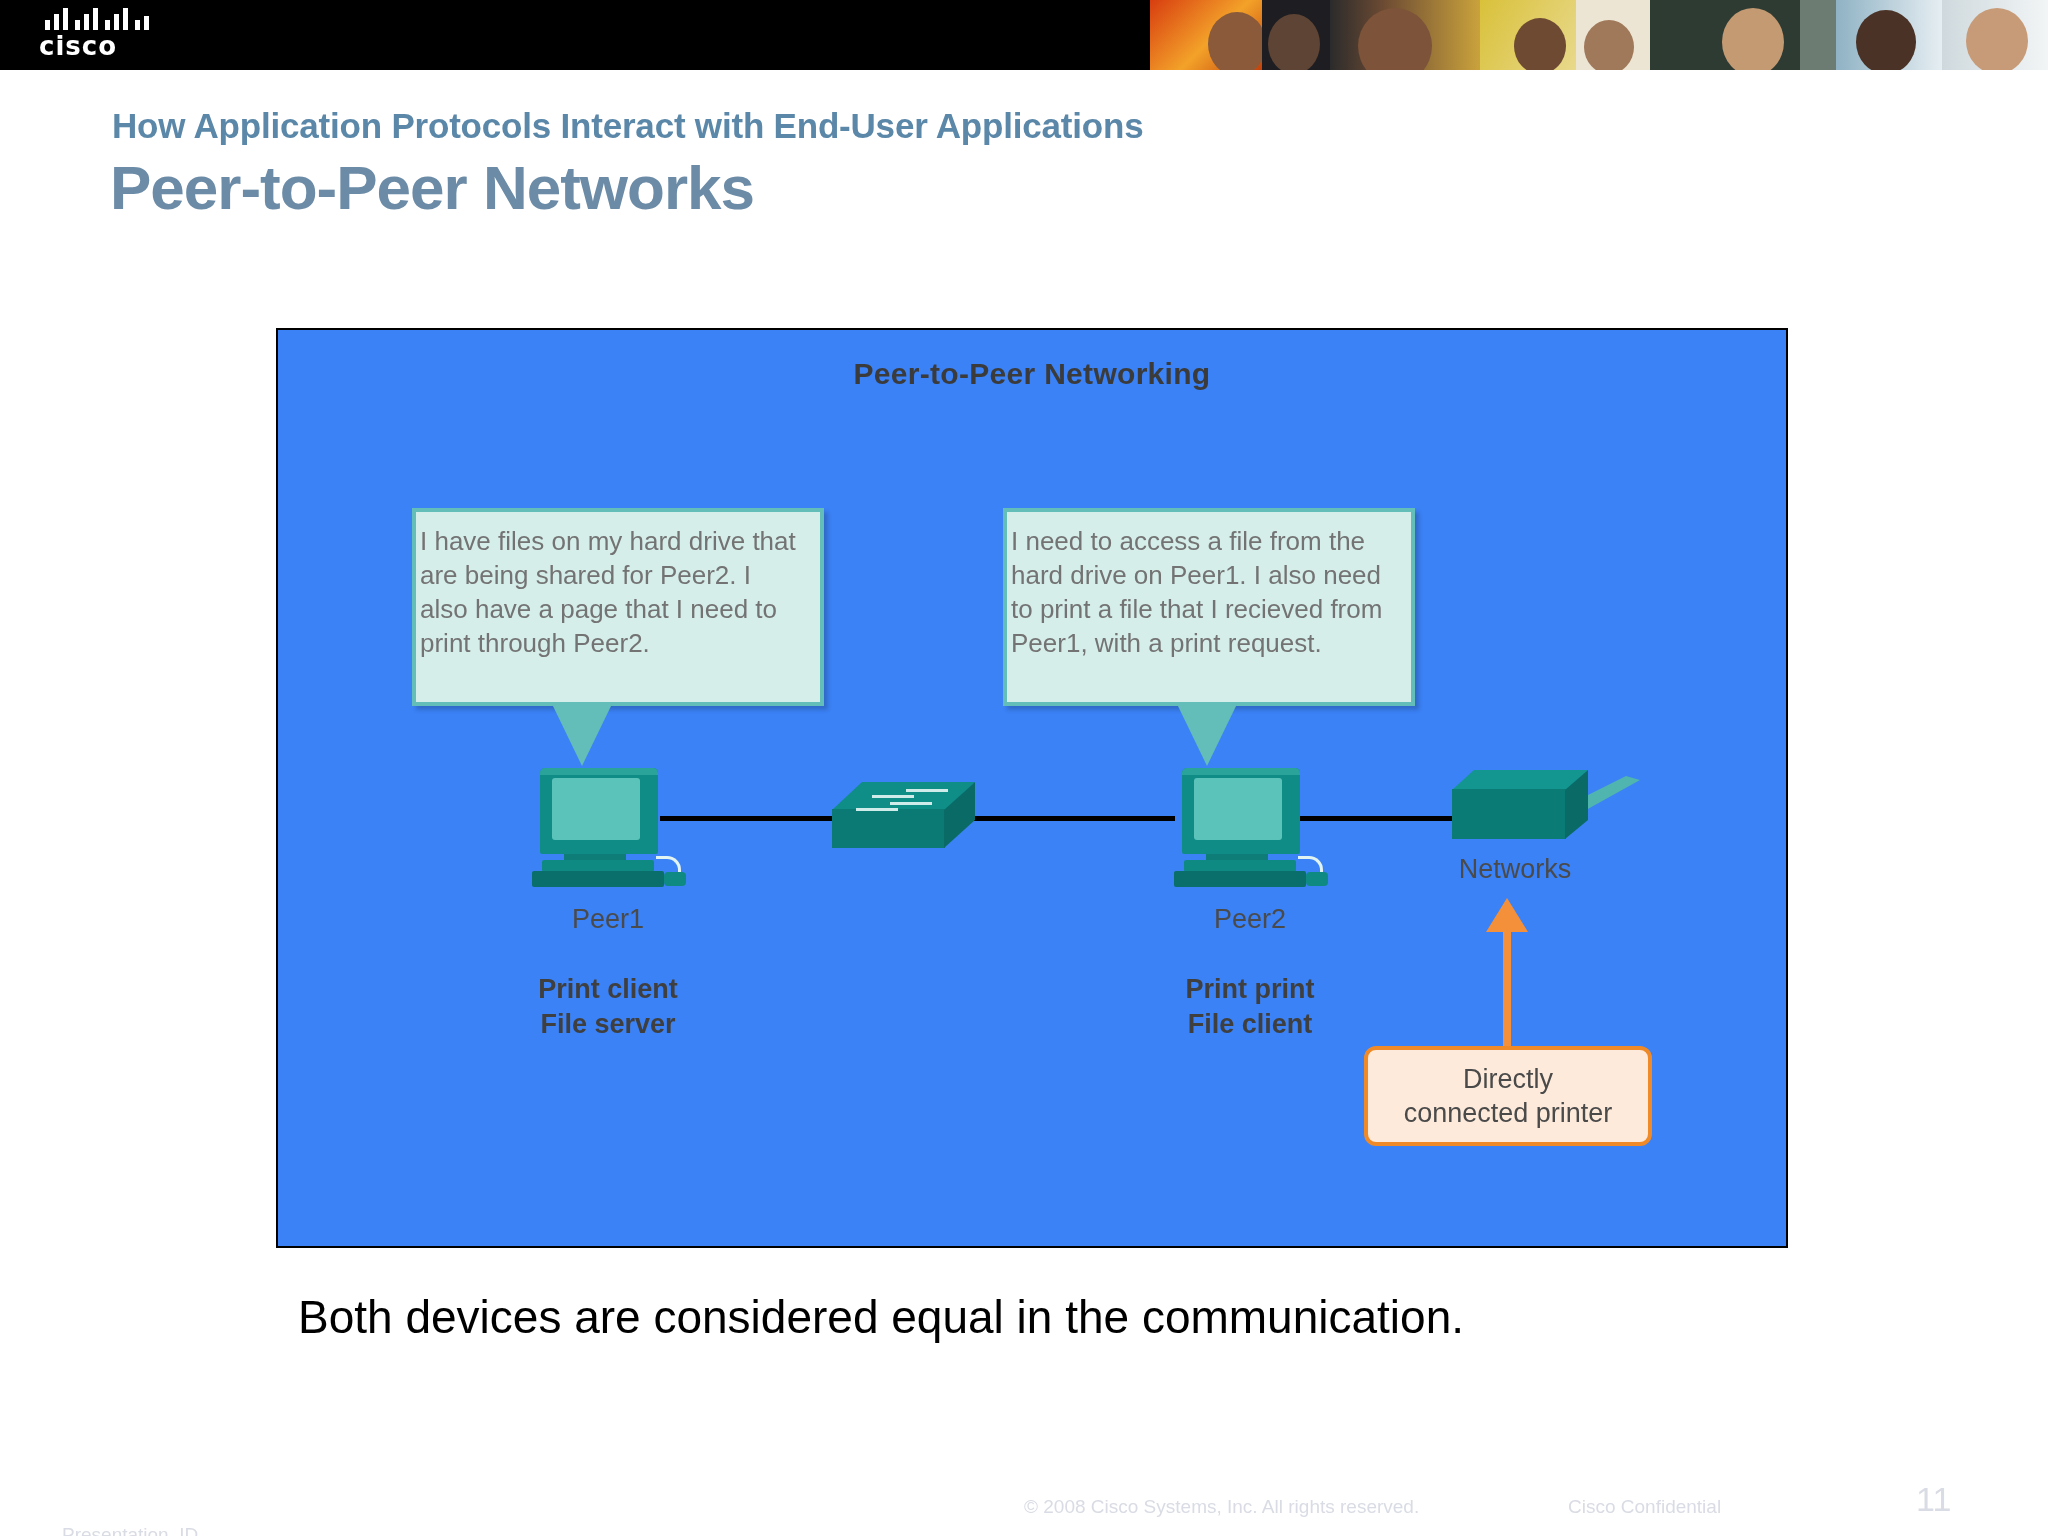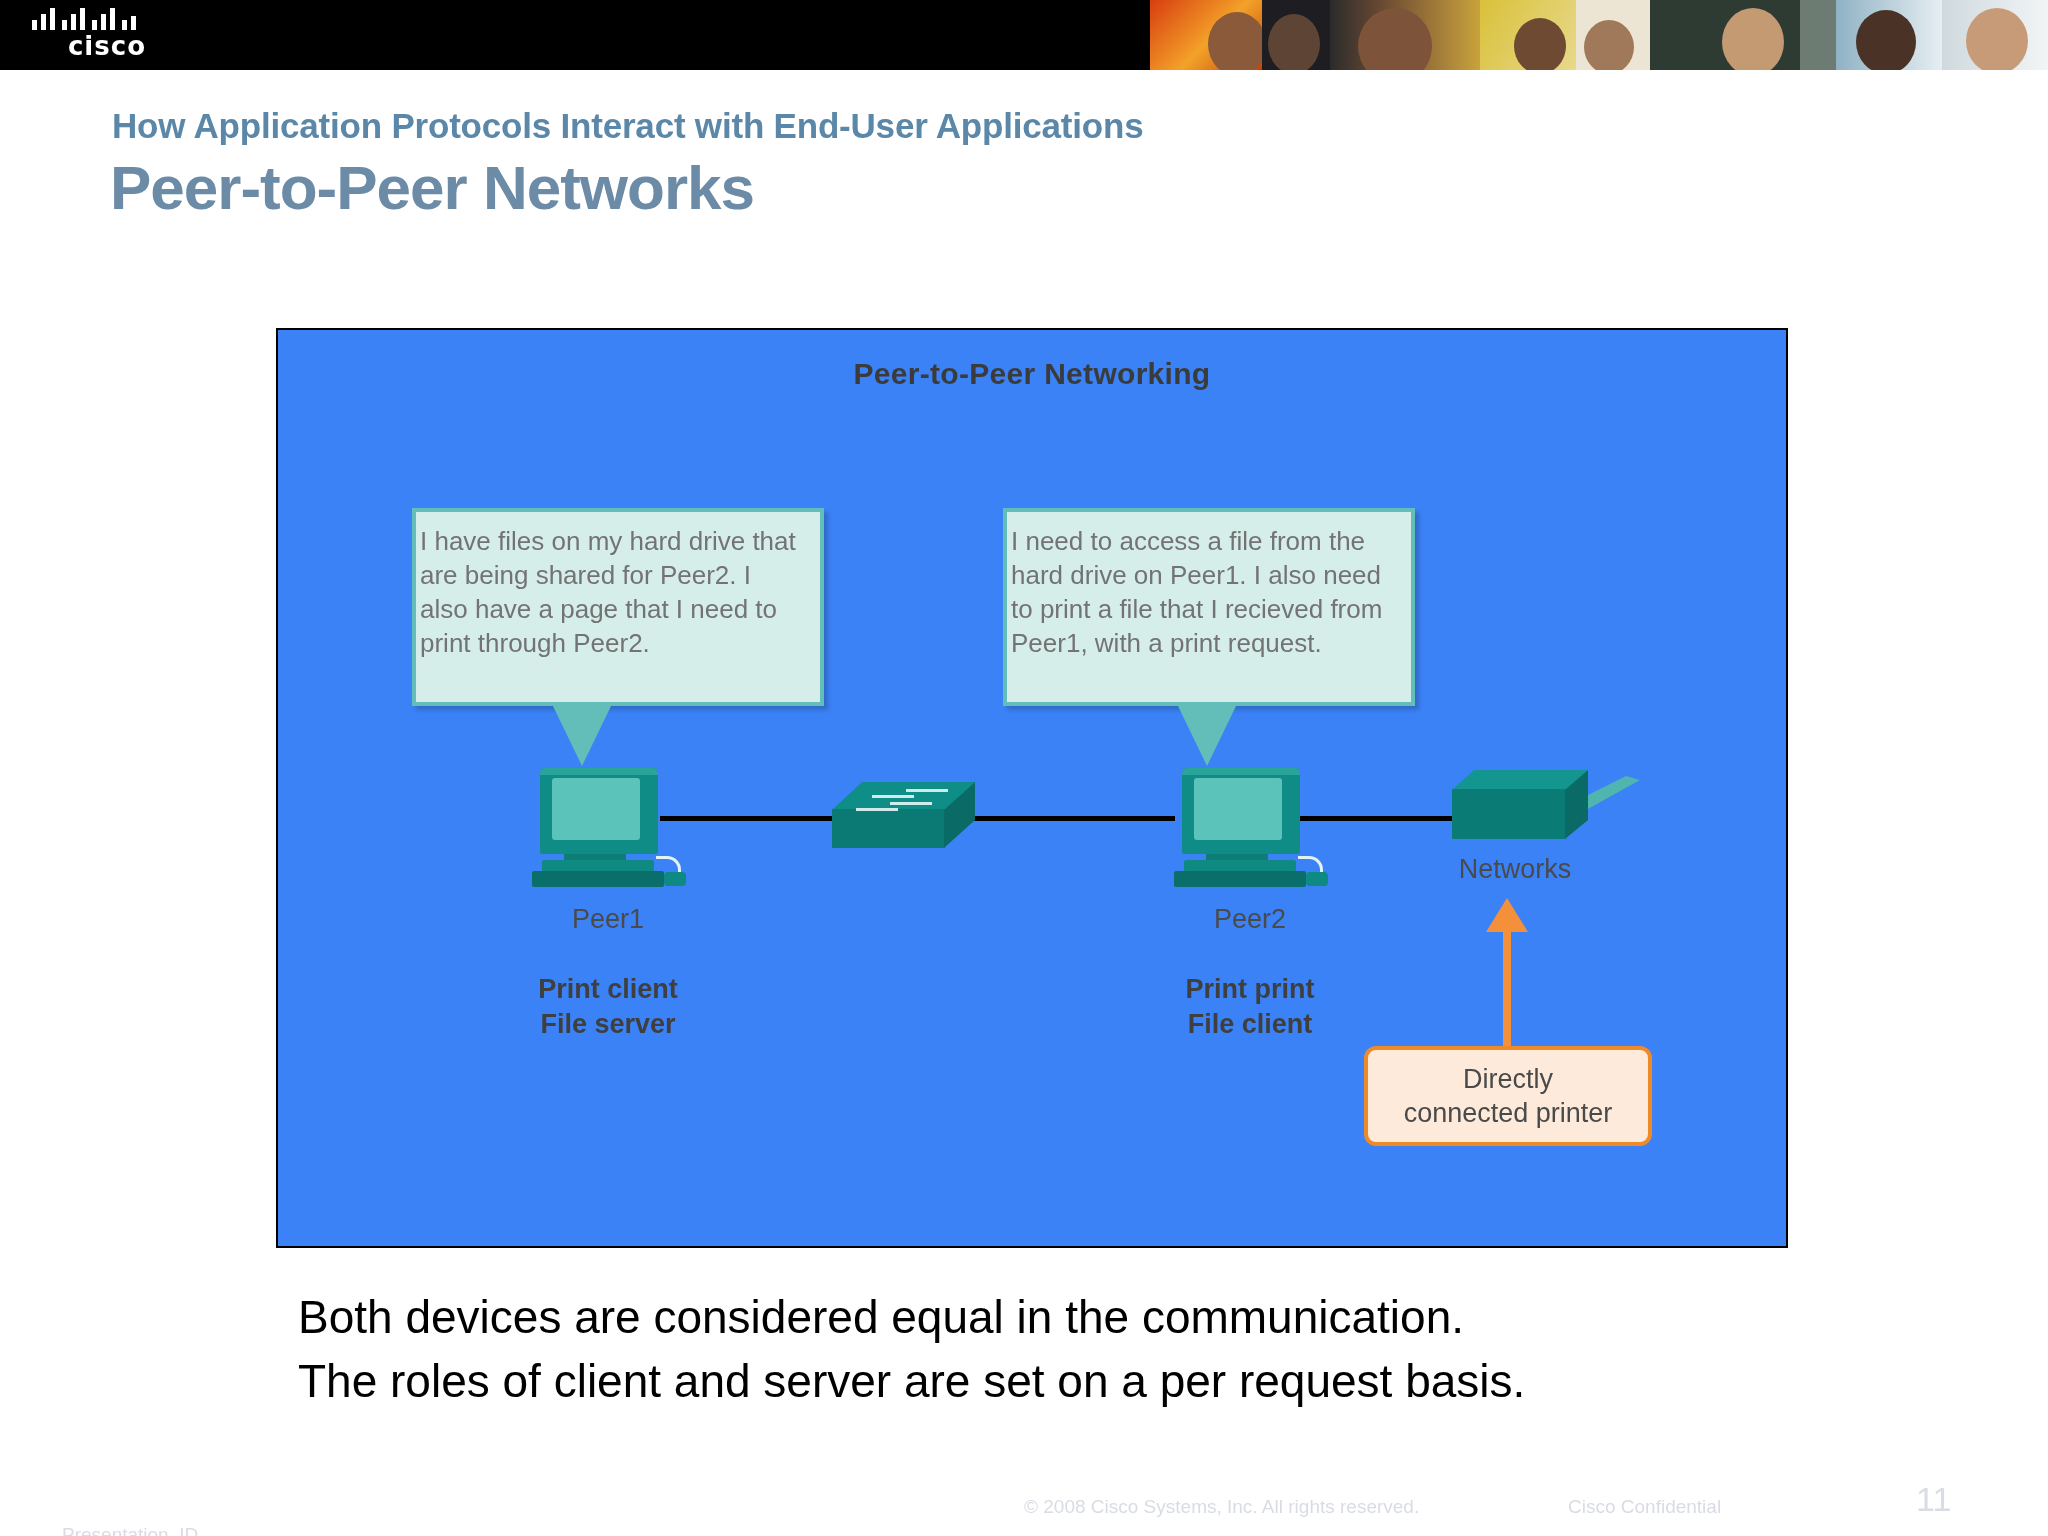--- a/index.html
+++ b/index.html
@@ -17,22 +17,22 @@
 
   
   .topbar {
     position: absolute;
     left: 0; top: 0;
     width: 2048px; height: 70px;
     background: #000000;
   }
   .cisco-logo {
     position: absolute;
-    left: 26px; top: 8px;
-    width: 120px; height: 54px; text-align: right;
+    left: 39px; top: 8px;
+    width: 120px; height: 54px;
   }
   .cisco-bars {
     position: relative;
     width: 108px; height: 22px;
     margin-left: 6px;
   }
   .cisco-bars i {
     position: absolute;
     bottom: 0;
     width: 5px;
@@ -443,19 +443,18 @@
 <div class="arrow-up"></div>
 <div class="callout">
   <div>
     <div>Directly</div>
     <div>connected printer</div>
   </div>
 </div>
 
 <div class="body-copy">
   <div>Both devices are considered equal in the communication.</div>
-  <div>The roles of client and server are set on a per request basis.</div>
 </div>
 
 <div class="footer f-pid">Presentation_ID</div>
 <div class="footer f-copy">© 2008 Cisco Systems, Inc. All rights reserved.</div>
 <div class="footer f-conf">Cisco Confidential</div>
 <div class="footer f-num">11</div>
 
 </body></html>

